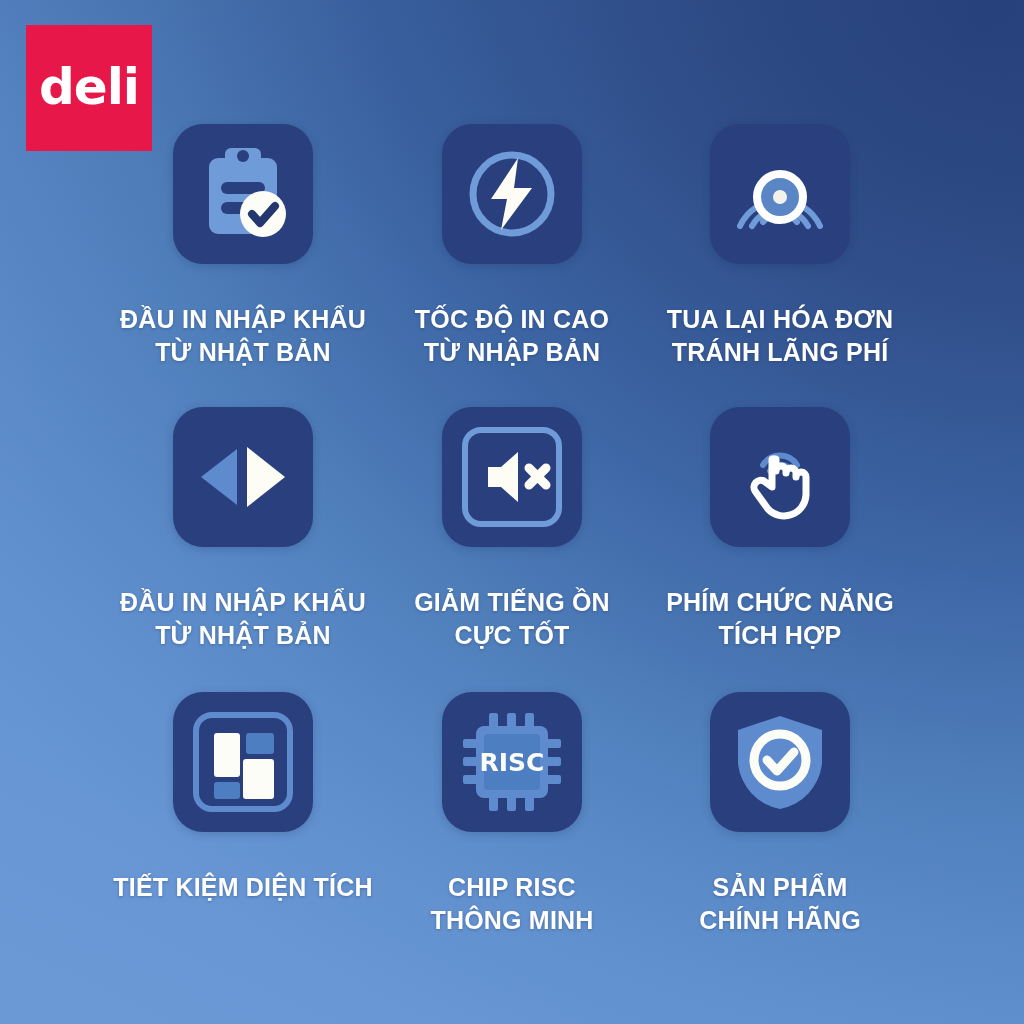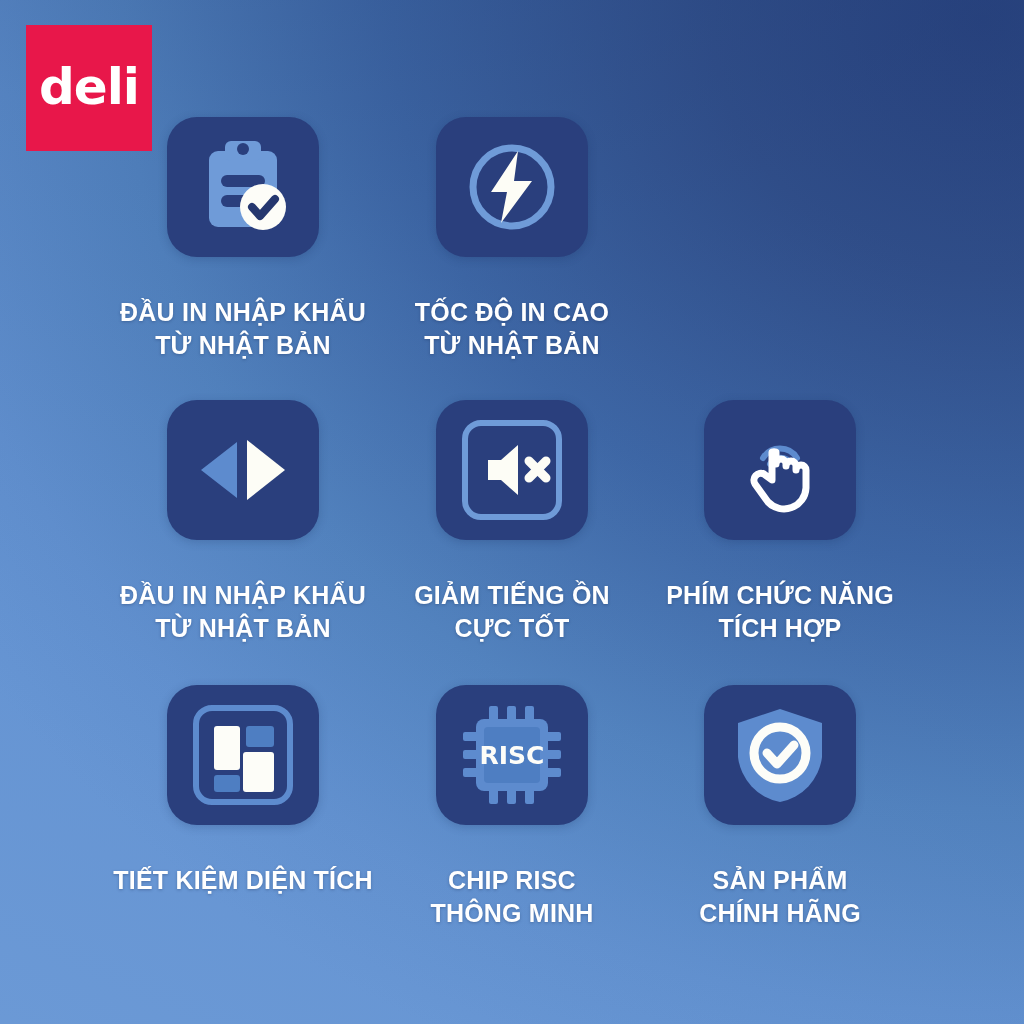--- a/index.html
+++ b/index.html
@@ -28,21 +28,21 @@
   .logo-word{
     color:#ffffff;font-size:50px;font-weight:700;letter-spacing:-1px;
     line-height:1;font-family:"DejaVu Sans", sans-serif;
     transform:translateY(-1px);
   }
 
   
   .grid{position:absolute;left:0;top:0;width:1024px;height:1024px;z-index:4;}
   .cell{position:absolute;width:300px;text-align:center;}
   .tile{
-    width:152px;height:140px;margin:4px auto;
+    width:140px;height:140px;margin:11px auto;
     background:#2a3f7d;border-radius:30px;
     display:flex;align-items:center;justify-content:center;
     box-shadow:0 2px 10px rgba(20,40,85,0.22);
   }
   .tile svg{display:block;}
   .caption{
     margin-top:39px;color:#ffffff;font-weight:700;
     font-size:25px;line-height:1.30;letter-spacing:0.2px;
     text-shadow:0 1px 3px rgba(25,45,90,0.35);
     white-space:pre-line;
@@ -80,23 +80,38 @@
     <div class="cell" style="left:362px;top:113px;">
       <div class="tile">
         <span>
           <svg width="104" height="104" viewBox="0 0 104 104">
             <circle cx="52" cy="52" r="39" fill="none" stroke="#6f9bd8" stroke-width="7"></circle>
             <path d="M58 16 L31 57 L47 57 L41 88 L72 46 L54 46 Z" fill="#fdfdf6"></path>
           </svg>
         </span>
       </div>
       <div class="caption">TỐC ĐỘ IN CAO
-TỪ NHẬT BẢN</div>
-    </div>
-
+TỪ NHẬP BẢN</div>
+    </div>
+
+    <div class="cell" style="left:630px;top:113px;">
+      <div class="tile">
+        <span>
+          <svg width="104" height="104" viewBox="0 0 104 104">
+            <path d="M12 84 A44 44 0 0 1 92 84" fill="none" stroke="#6f9bd8" stroke-width="6" stroke-linecap="round"></path>
+            <path d="M24 84 A32 32 0 0 1 80 84" fill="none" stroke="#6f9bd8" stroke-width="6" stroke-linecap="round"></path>
+            <path d="M35 80 A22 22 0 0 1 69 80" fill="none" stroke="#6f9bd8" stroke-width="6" stroke-linecap="round"></path>
+            <circle cx="52" cy="55" r="23" fill="#5a86c6" stroke="#ffffff" stroke-width="8"></circle>
+            <circle cx="52" cy="55" r="7" fill="#f2f2ea"></circle>
+          </svg>
+        </span>
+      </div>
+      <div class="caption">TUA LẠI HÓA ĐƠN
+TRÁNH LÃNG PHÍ</div>
+    </div>
 
     <div class="cell" style="left:93px;top:396px;">
       <div class="tile">
         <span>
           <svg width="104" height="104" viewBox="0 0 104 104">
             <path d="M46 24 L46 80 L10 52 Z" fill="#5d8bce"></path>
             <path d="M56 22 L56 82 L94 52 Z" fill="#fdfdf6"></path>
           </svg>
         </span>
       </div>

